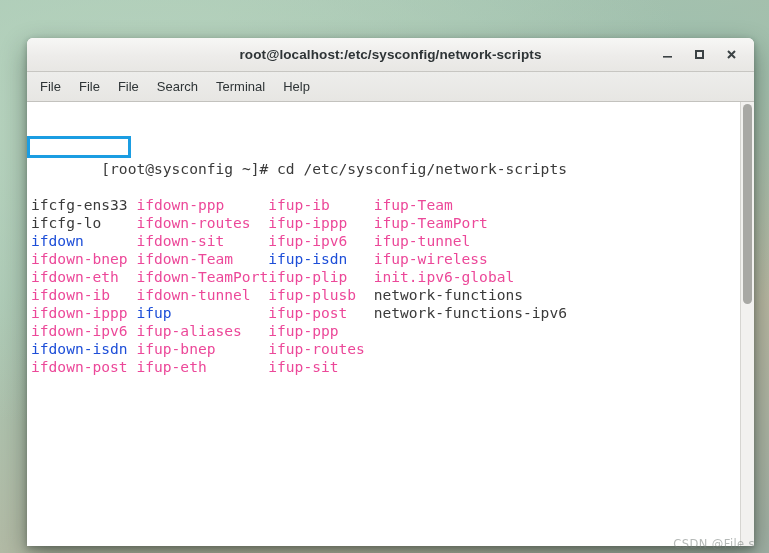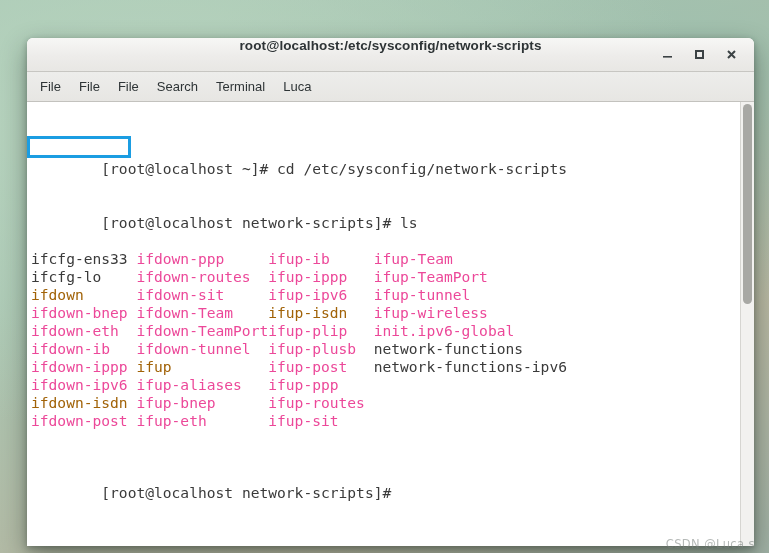--- a/index.html
+++ b/index.html
@@ -34,21 +34,21 @@
   }
 
   
   #title-bar {
     height: 33px;
     min-height: 33px;
     background: linear-gradient(to bottom, #f7f7f5 0%, #edecea 55%, #e8e7e4 100%);
     border-bottom: 1px solid #c7c6c2;
     position: relative;
     display: flex;
-    align-items: flex-start;
+    align-items: center;
     justify-content: center;
   }
   #window-title {
     font-size: 13.5px;
     color: #2e3436;
     font-weight: bold;
     letter-spacing: 0.1px;
     white-space: nowrap;
   }
   .win-btns {
@@ -112,21 +112,21 @@
     color: #3b3b3b;
     white-space: pre;
     letter-spacing: 0px;
   }
   .term-line {
     height: 18px;
     white-space: pre;
   }
   .c-white  { color: #3a3a3a; }
   .c-green  { color: #ec4899; }
-  .c-cyan   { color: #a16207; }
+  .c-cyan   { color: #1d4ed8; }
 
   
   #highlight-box {
     position: absolute;
     left: 0px;
     top: 34px;
     width: 104px;
     height: 22px;
     border: 3px solid #1b9de2;
     box-sizing: border-box;
@@ -189,37 +189,34 @@
       </div>
     </div>
   </div>
 
   <div id="menu-bar">
     <div class="menu-item">File</div>
     <div class="menu-item">File</div>
     <div class="menu-item">File</div>
     <div class="menu-item">Search</div>
     <div class="menu-item">Terminal</div>
-    <div class="menu-item">Luca</div>
+    <div class="menu-item">Help</div>
   </div>
 
   <div id="terminal-body">
     <div id="term-screen">
       <div class="term-line">
-        <span class="c-white">[root@localhost ~]# cd /etc/sysconfig/network-scripts</span>
-      </div>
-      <div class="term-line">
-        <span class="c-white">[root@localhost network-scripts]# ls</span>
+        <span class="c-white">[root@sysconfig ~]# cd /etc/sysconfig/network-scripts</span>
       </div>
       <div id="ls-output"><div class="term-line"><span class="c-white">ifcfg-ens33 </span><span class="c-green">ifdown-ppp     </span><span class="c-green">ifup-ib     </span><span class="c-green">ifup-Team</span></div><div class="term-line"><span class="c-white">ifcfg-lo    </span><span class="c-green">ifdown-routes  </span><span class="c-green">ifup-ippp   </span><span class="c-green">ifup-TeamPort</span></div><div class="term-line"><span class="c-cyan">ifdown      </span><span class="c-green">ifdown-sit     </span><span class="c-green">ifup-ipv6   </span><span class="c-green">ifup-tunnel</span></div><div class="term-line"><span class="c-green">ifdown-bnep </span><span class="c-green">ifdown-Team    </span><span class="c-cyan">ifup-isdn   </span><span class="c-green">ifup-wireless</span></div><div class="term-line"><span class="c-green">ifdown-eth  </span><span class="c-green">ifdown-TeamPort</span><span class="c-green">ifup-plip   </span><span class="c-green">init.ipv6-global</span></div><div class="term-line"><span class="c-green">ifdown-ib   </span><span class="c-green">ifdown-tunnel  </span><span class="c-green">ifup-plusb  </span><span class="c-white">network-functions</span></div><div class="term-line"><span class="c-green">ifdown-ippp </span><span class="c-cyan">ifup           </span><span class="c-green">ifup-post   </span><span class="c-white">network-functions-ipv6</span></div><div class="term-line"><span class="c-green">ifdown-ipv6 </span><span class="c-green">ifup-aliases   </span><span class="c-green">ifup-ppp    </span></div><div class="term-line"><span class="c-cyan">ifdown-isdn </span><span class="c-green">ifup-bnep      </span><span class="c-green">ifup-routes </span></div><div class="term-line"><span class="c-green">ifdown-post </span><span class="c-green">ifup-eth       </span><span class="c-green">ifup-sit    </span></div></div>
       <div class="term-line">
-        <span class="c-white">[root@localhost network-scripts]#</span><span class="c-white"> </span>
+        <span class="c-white"> </span>
       </div>
       <div id="highlight-box"></div>
     </div>
     <div id="term-scrollbar">
       <div id="term-scroll-thumb"></div>
     </div>
   </div>
 
 </div>
 
-<div id="watermark">CSDN @Luca s</div>
+<div id="watermark">CSDN @File s</div>
 
 </body></html>

